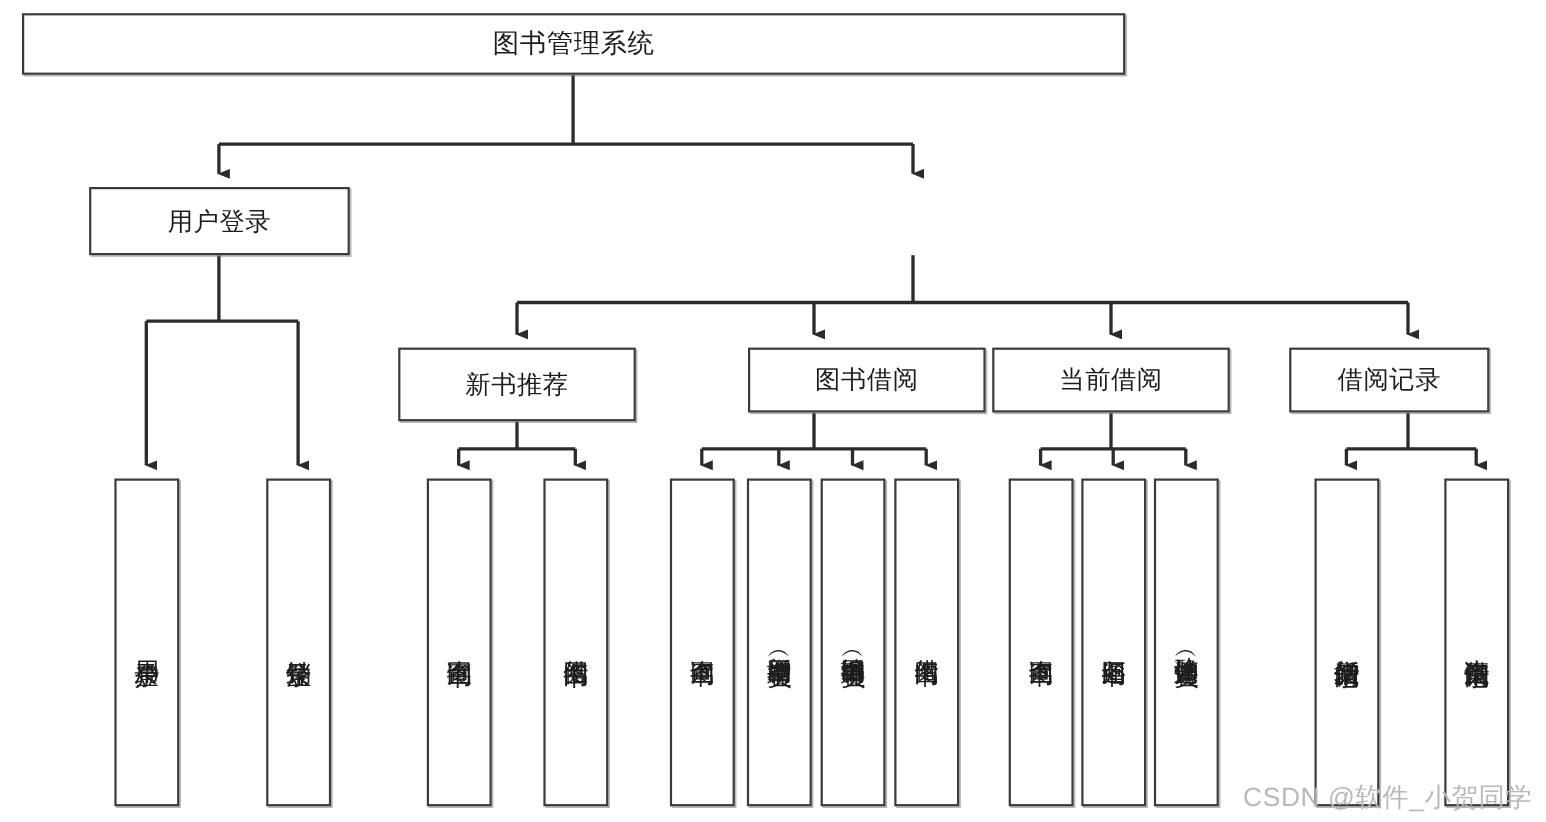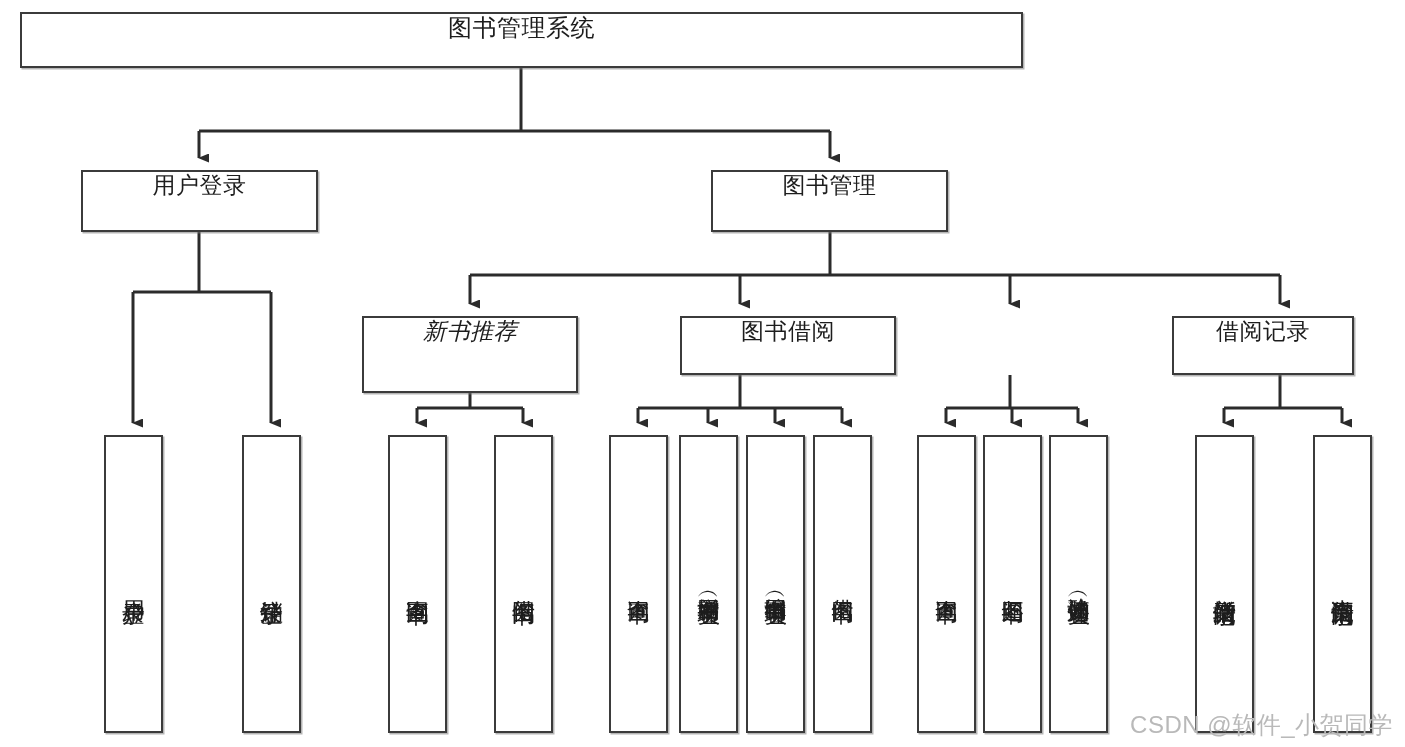--- a/index.html
+++ b/index.html
@@ -24,21 +24,21 @@
     width: 1405px;
     height: 747px;
   }
   .node-box {
     position: absolute;
     box-sizing: border-box;
     background: #ffffff;
     border: 2px solid #3b3b3b;
     box-shadow: 1.5px 1.5px 0 0 rgba(120,120,120,0.55);
     display: flex;
-    align-items: flex-start;
+    align-items: center;
     justify-content: center;
     color: #1d1d1d;
   }
   .node-label {
     font-size: 23px;
     line-height: 1.15;
     letter-spacing: 0.5px;
     white-space: nowrap;
     color: #1d1d1d;
   }
@@ -131,30 +131,30 @@
     </g>
   </svg>
 
   <div class="node-box node-root" style="left:20px; top:12px; width:1003px; height:56px;">
     <span class="node-label">图书管理系统</span>
   </div>
 
   <div class="node-box" style="left:81px; top:170px; width:237px; height:62px;">
     <span class="node-label">用户登录</span>
   </div>
-  <div class="node-box" style="left:711px; top:170px; width:237px; height:62px;">
-    <span class="node-label">图书管理</span>
-  </div>
-
-  <div class="node-box" style="left:362px; top:316px; width:216px; height:77px;font-style:italic;">
+
+  <div class="node-box" style="left:362px; top:316px; width:216px; height:67px;">
     <span class="node-label">新书推荐</span>
   </div>
   <div class="node-box" style="left:632px; top:316px; width:216px; height:59px;margin-left:48px;">
     <span class="node-label">图书借阅</span>
   </div>
+  <div class="node-box" style="left:902px; top:316px; width:216px; height:59px;">
+    <span class="node-label">当前借阅</span>
+  </div>
   <div class="node-box" style="left:1172px; top:316px; width:182px; height:59px;">
     <span class="node-label">借阅记录</span>
   </div>
 
   <div class="leaf-box" style="left:104px; top:435px; width:59px; height:298px;">
     <span class="leaf-label">用户登录</span>
   </div>
   <div class="leaf-box" style="left:242px; top:435px; width:59px; height:298px;">
     <span class="leaf-label">注销登录</span>
   </div>

